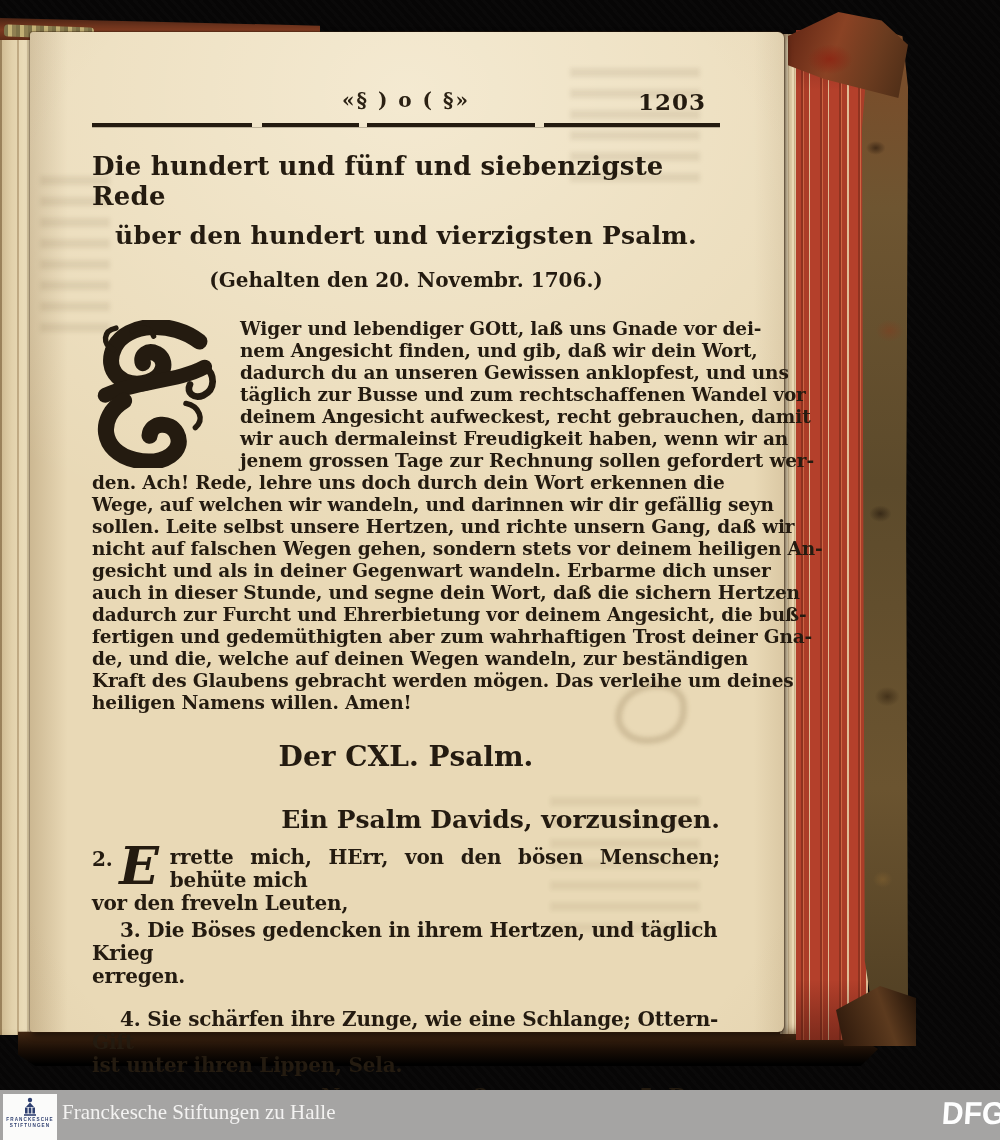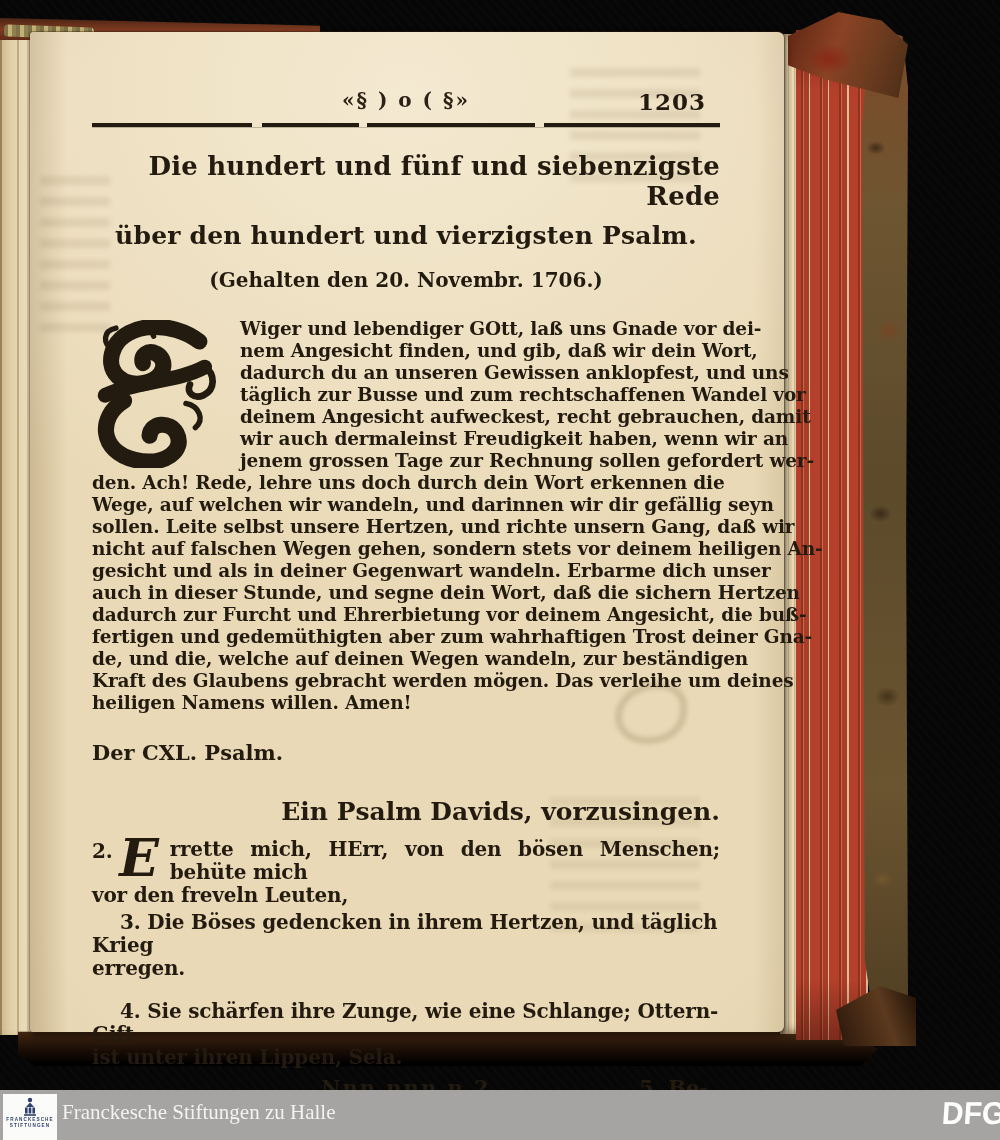--- a/index.html
+++ b/index.html
@@ -65,30 +65,30 @@
     border-radius:60% 40% 55% 45%;filter:blur(2px);}
   .ghost-patch{position:absolute;background:repeating-linear-gradient(0deg, rgba(100,75,40,.10) 0 9px, rgba(0,0,0,0) 9px 21px);filter:blur(2px);}
 
   .header-row{display:flex;align-items:baseline;justify-content:center;position:relative;height:30px;}
   .ornament{font-weight:bold;font-size:20px;letter-spacing:2px;color:#2b2114;}
   .pagenum{position:absolute;right:14px;top:0;font-weight:bold;font-size:23px;letter-spacing:1px;text-align:center;}
   .rule{height:4px;margin-top:5px;background:
     linear-gradient(90deg,#241b10 0 25.5%, rgba(0,0,0,0) 25.5% 27%, #241b10 27% 42.5%, rgba(0,0,0,0) 42.5% 43.8%, #241b10 43.8% 70.5%, rgba(0,0,0,0) 70.5% 72%, #241b10 72% 100%);
     box-shadow:0 1px 0 rgba(36,27,16,.25);}
 
-  .title1{margin-top:24px;text-align:right;font-weight:bold;font-size:26px;letter-spacing:.2px;}
+  .title1{margin-top:24px;text-align:left;font-weight:bold;font-size:26px;letter-spacing:.2px;}
   .title2{margin-top:10px;text-align:center;font-weight:bold;font-size:25px;letter-spacing:.2px;}
   .dateline{margin-top:18px;text-align:center;font-size:20px;font-weight:bold;}
 
   .prayer{margin-top:26px;font-size:18.5px;line-height:22px;font-weight:bold;letter-spacing:-.15px;}
   .dropcap{float:left;width:142px;height:148px;margin:2px 10px 0 -4px;}
   .jline{text-align:justify;text-align-last:justify;white-space:nowrap;}
   .jline.end{text-align-last:left;white-space:normal;}
 
-  .psalm-head{margin-top:26px;font-weight:bold;font-size:21px;}
+  .psalm-head{margin-top:26px;text-align:center;font-weight:bold;font-size:28px;}
   .psalm-sub{margin-top:32px;text-align:right;font-weight:bold;font-size:25px;}
 
   .verses{margin-top:12px;font-size:20px;line-height:23px;font-weight:bold;letter-spacing:-.2px;}
   .verse2{overflow:visible;}
   .v2head{float:left;margin-right:11px;}
   .v2num{font-size:20px;vertical-align:18px;}
   .v2cap{font-size:52px;line-height:40px;font-family:"DejaVu Serif",serif;font-style:italic;}
   .vline1{text-indent:28px;}
   .sigrow{display:grid;grid-template-columns:1fr auto 1fr;margin-top:6px;font-size:21px;font-weight:bold;}
   .sig{grid-column:2;letter-spacing:2px;}

